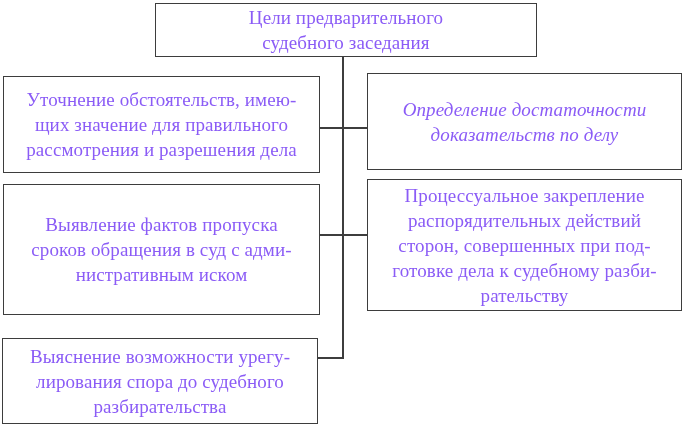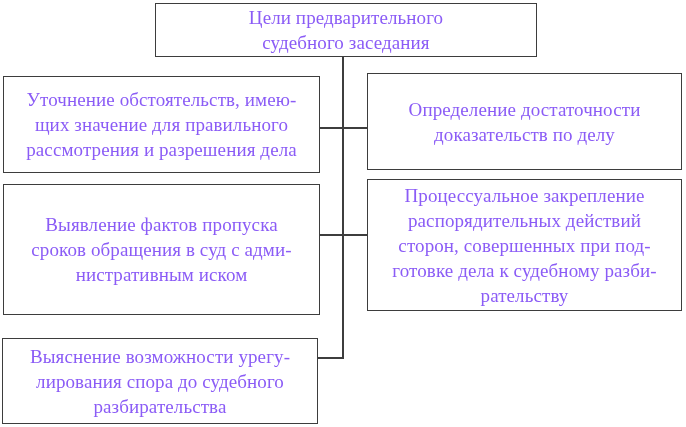--- a/index.html
+++ b/index.html
@@ -33,21 +33,21 @@
     text-align: center;
     letter-spacing: 0.1px;
   }
   .root-node {
     left: 155px; top: 3px;
     width: 382px; height: 54px;
   }
   .left-0 { left: 3px;   top: 76px;  width: 317px; height: 97px;  }
   .left-1 { left: 3px;   top: 184px; width: 317px; height: 131px; }
   .left-2 { left: 2px;   top: 338px; width: 316px; height: 86px;  }
-  .right-0 { left: 367px; top: 73px;  width: 315px; height: 97px;  }
+  .right-0 { left: 367px; top: 73px;  width: 315px; height: 97px; font-style: italic;  }
   .right-1 { left: 367px; top: 179px; width: 315px; height: 132px; }
   .line {
     position: absolute;
     background: #3d3d3d;
   }
   .spine      { left: 342px; top: 57px;  width: 1.5px; height: 302px; }
   .conn-row-0 { left: 320px; top: 127px; width: 47px;  height: 1.5px; }
   .conn-row-1 { left: 320px; top: 234px; width: 47px;  height: 1.5px; }
   .conn-row-2 { left: 318px; top: 357px; width: 25px;  height: 1.5px; }
 </style>

